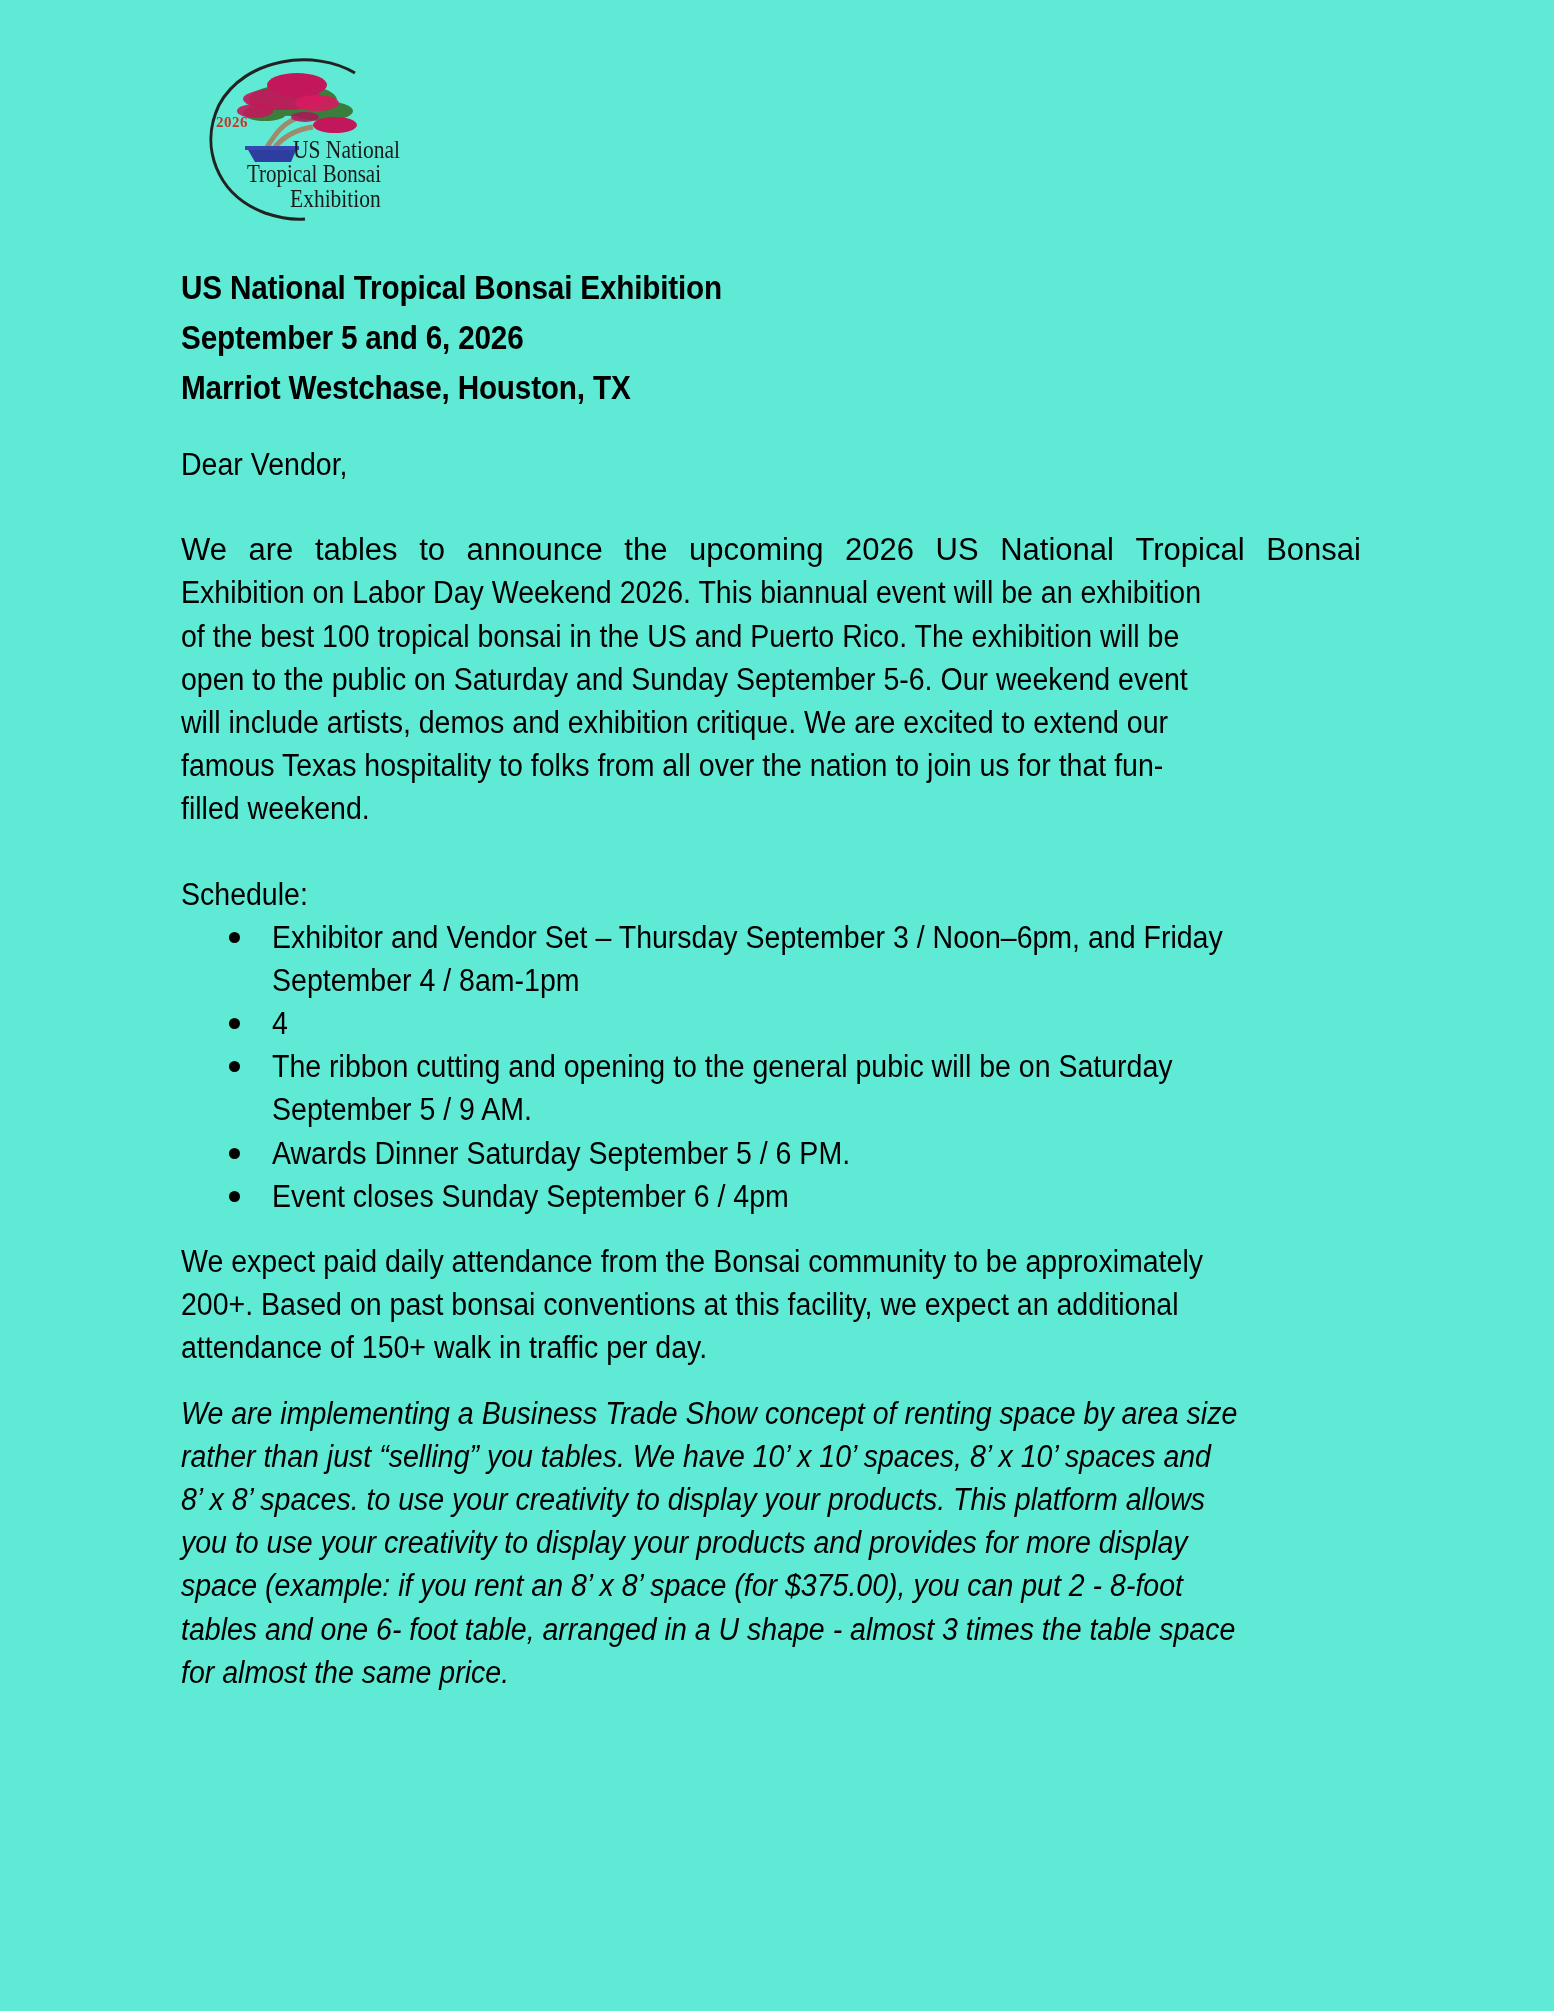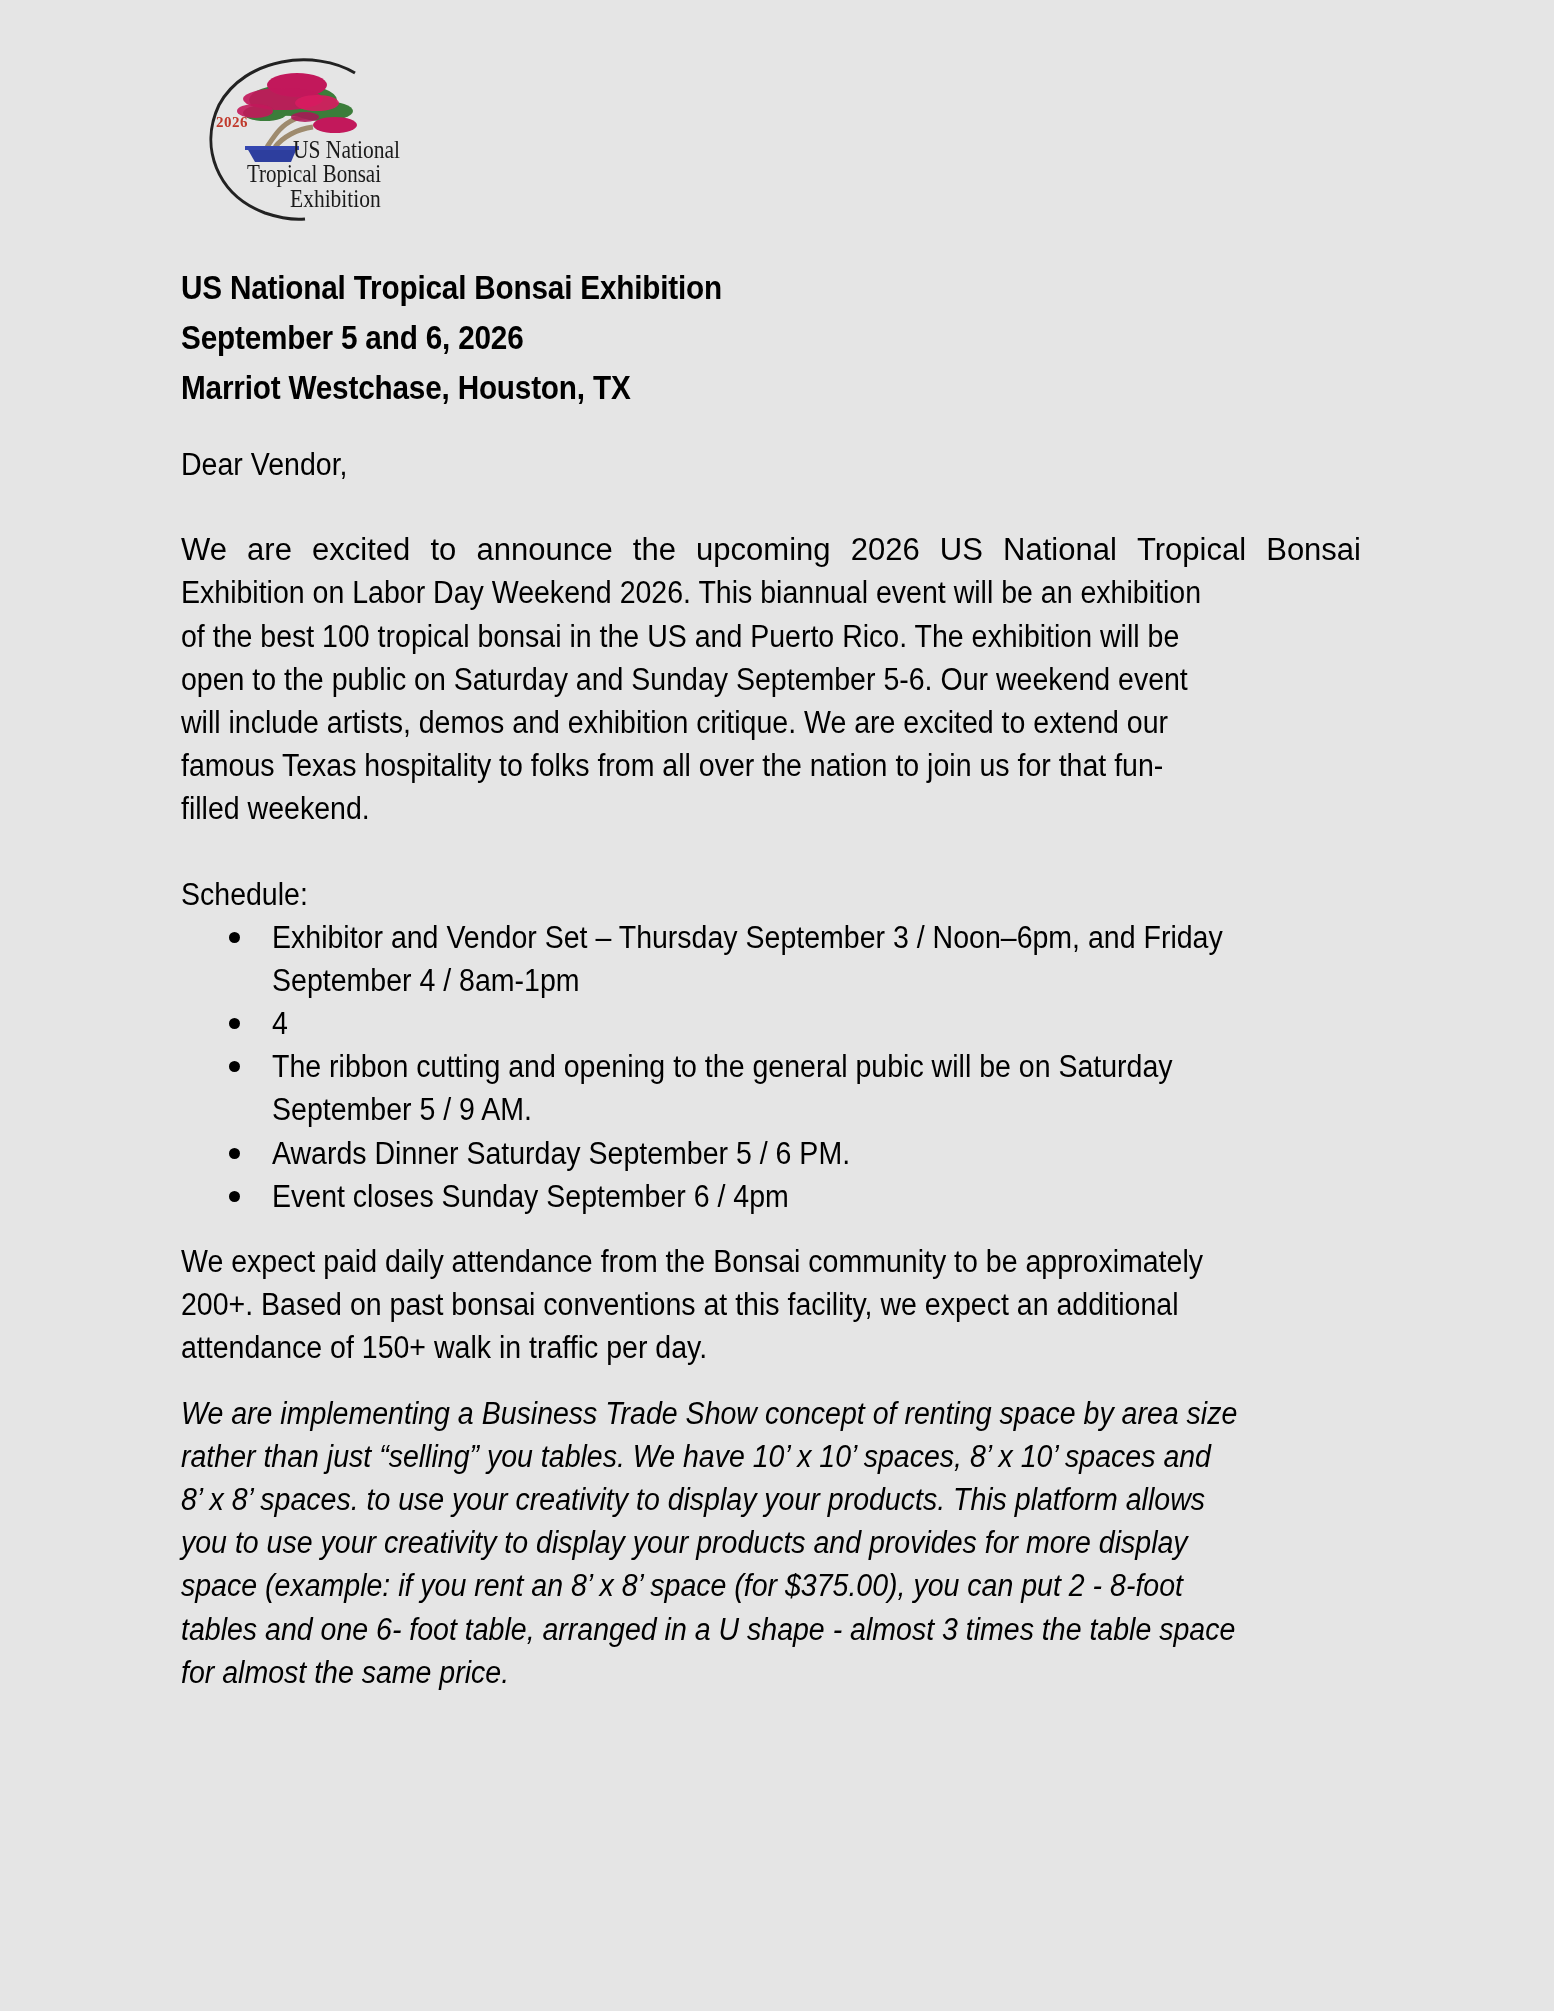--- a/index.html
+++ b/index.html
@@ -13,21 +13,21 @@
       position: relative;
       overflow: hidden;
       color: #000000;
       font-family: "Liberation Sans", sans-serif;
     }
     .page {
       position: absolute;
       left: 0; top: 0;
       width: 1554px;
       height: 2011px;
-      background: #e5e5e5;
+      background: #5eead4;
     }
     
     .logo {
       position: absolute;
       left: 205px;
       top: 55px;
       width: 240px;
       height: 170px;
     }
     .logo svg { position: absolute; left: 0; top: 0; }
@@ -149,21 +149,21 @@
     </div>
 
     <p class="txt greeting">
       <span class="sq">Dear Vendor,</span>
     </p>
 
     <div class="txt para1">
       <div class="justify-line" id="intro-first-line">
           <span style="display: inline-block;">We</span>
           <span style="display: inline-block;">are</span>
-          <span style="display: inline-block;">excited</span>
+          <span style="display: inline-block;">tables</span>
           <span style="display: inline-block;">to</span>
           <span style="display: inline-block;">announce</span>
           <span style="display: inline-block;">the</span>
           <span style="display: inline-block;">upcoming</span>
           <span style="display: inline-block;">2026</span>
           <span style="display: inline-block;">US</span>
           <span style="display: inline-block;">National</span>
           <span style="display: inline-block;">Tropical</span>
           <span style="display: inline-block;">Bonsai</span>
         </div>

